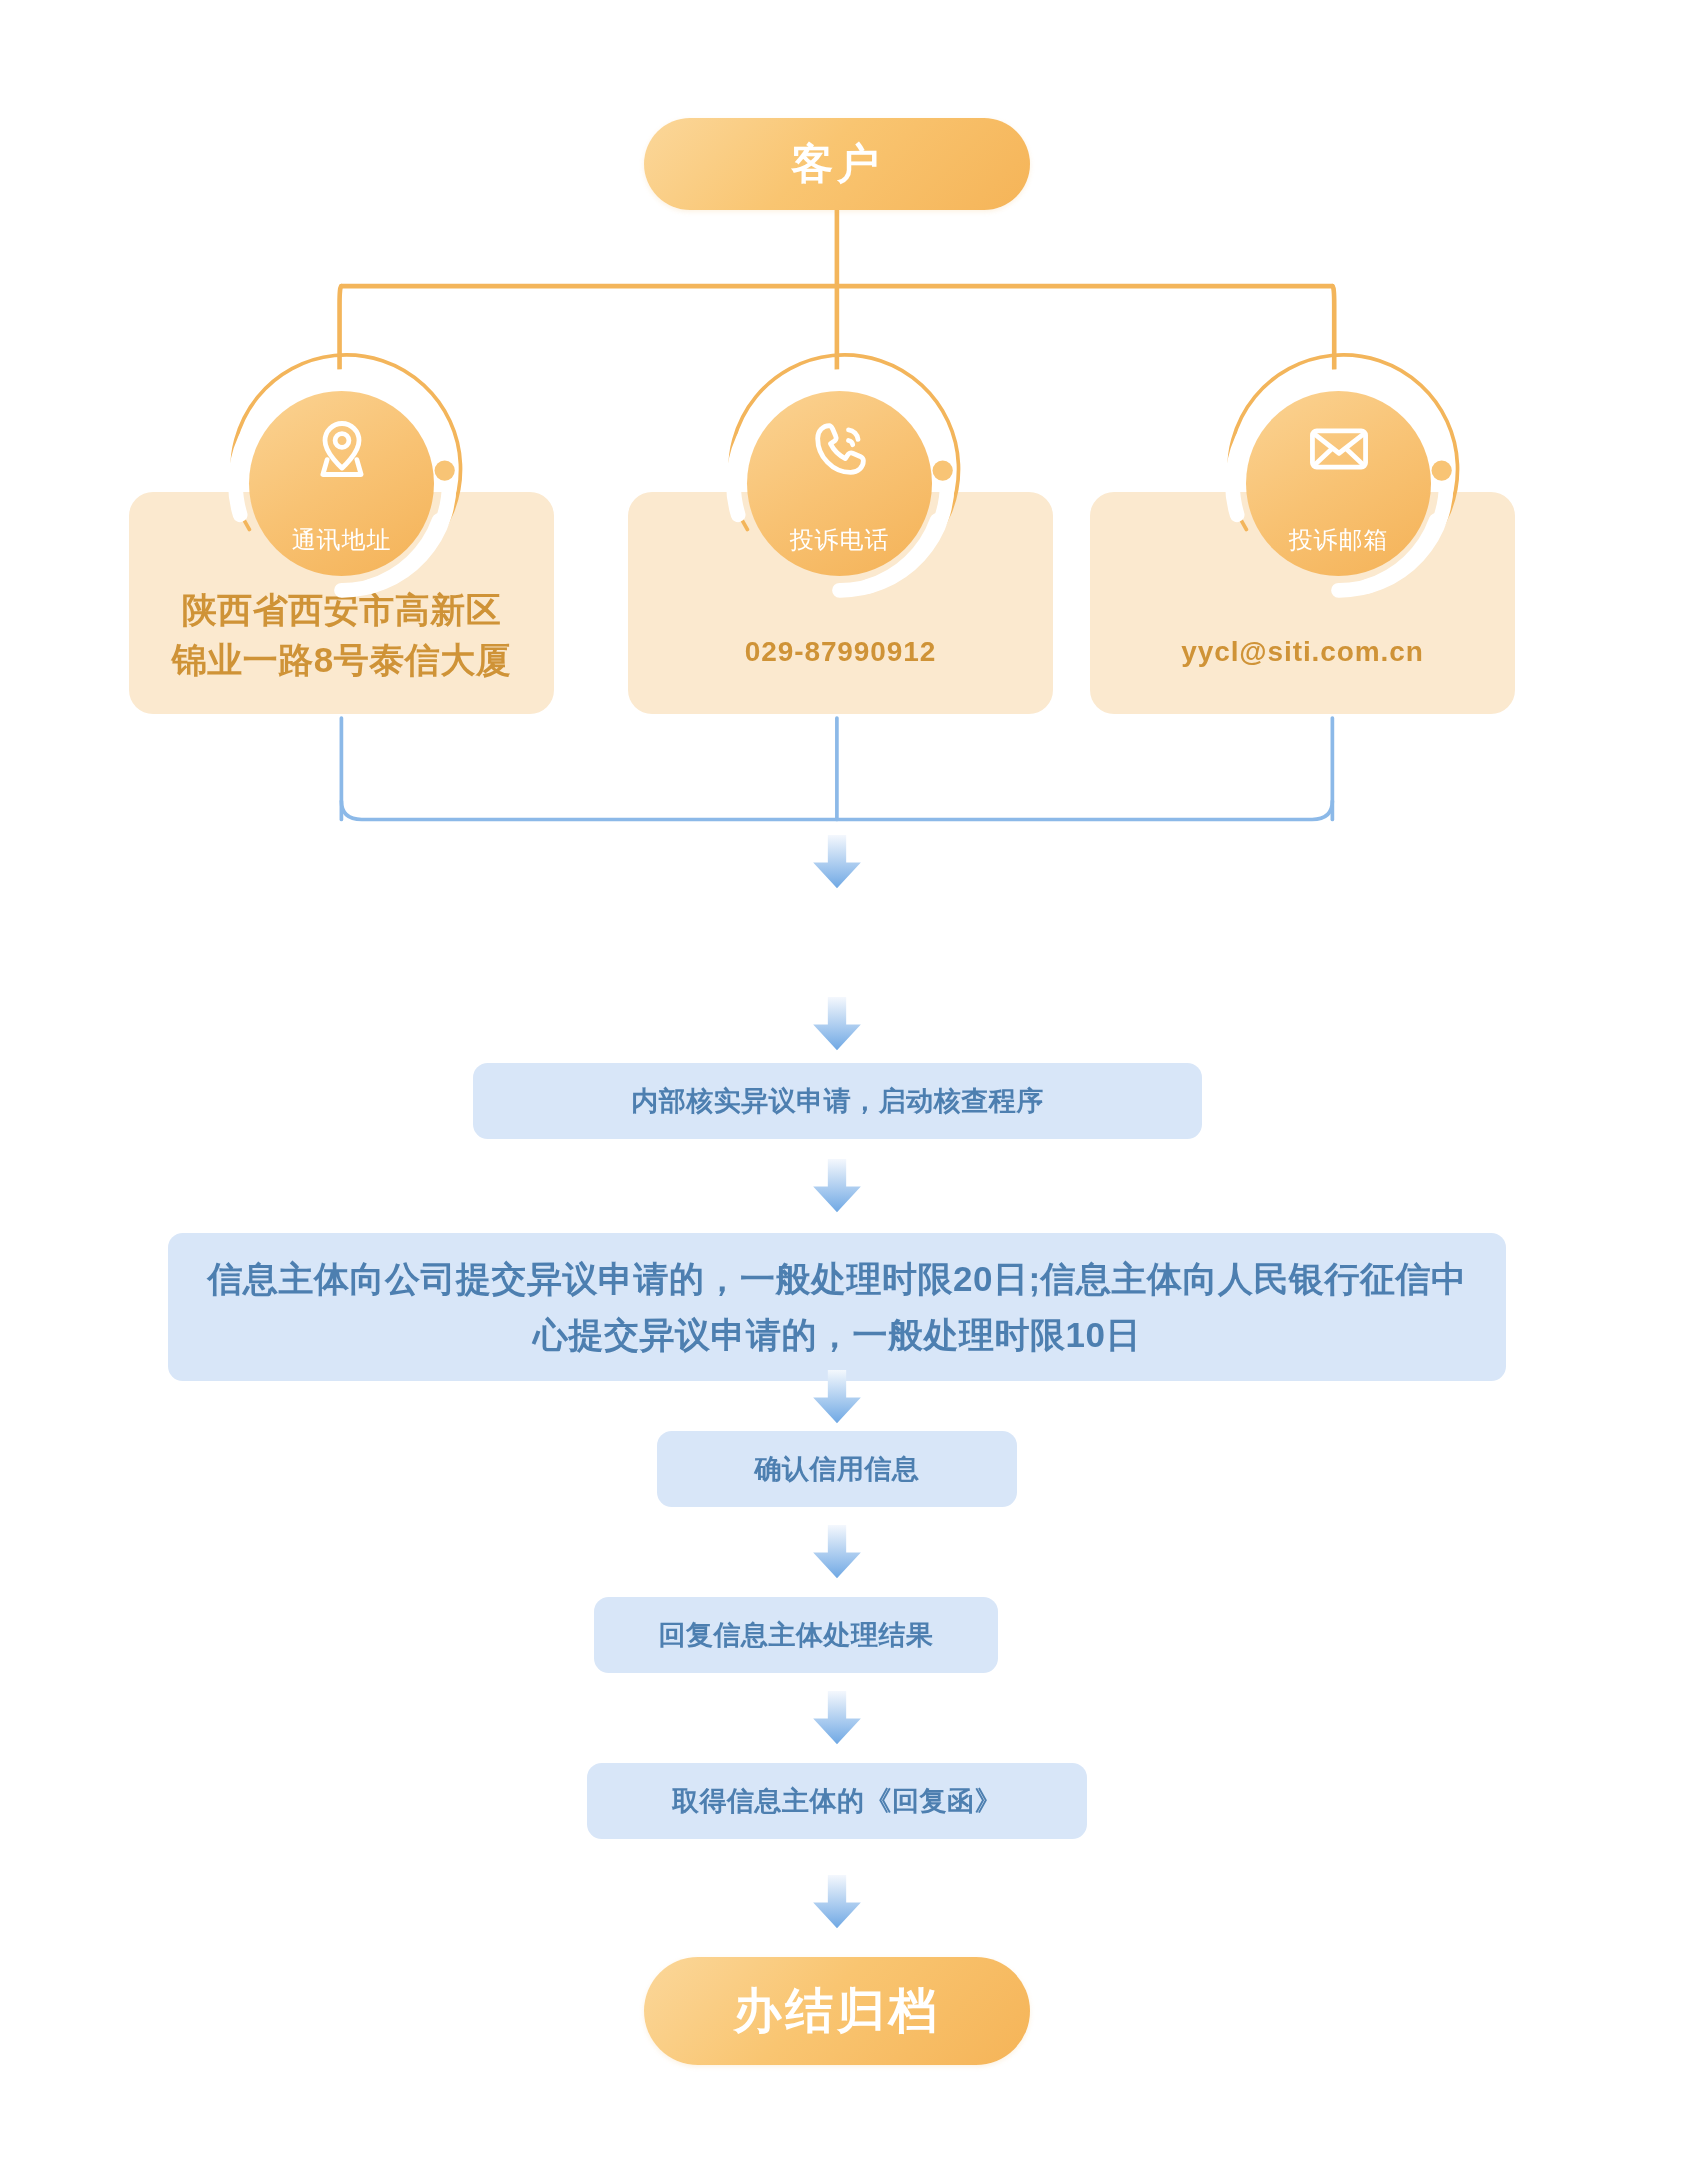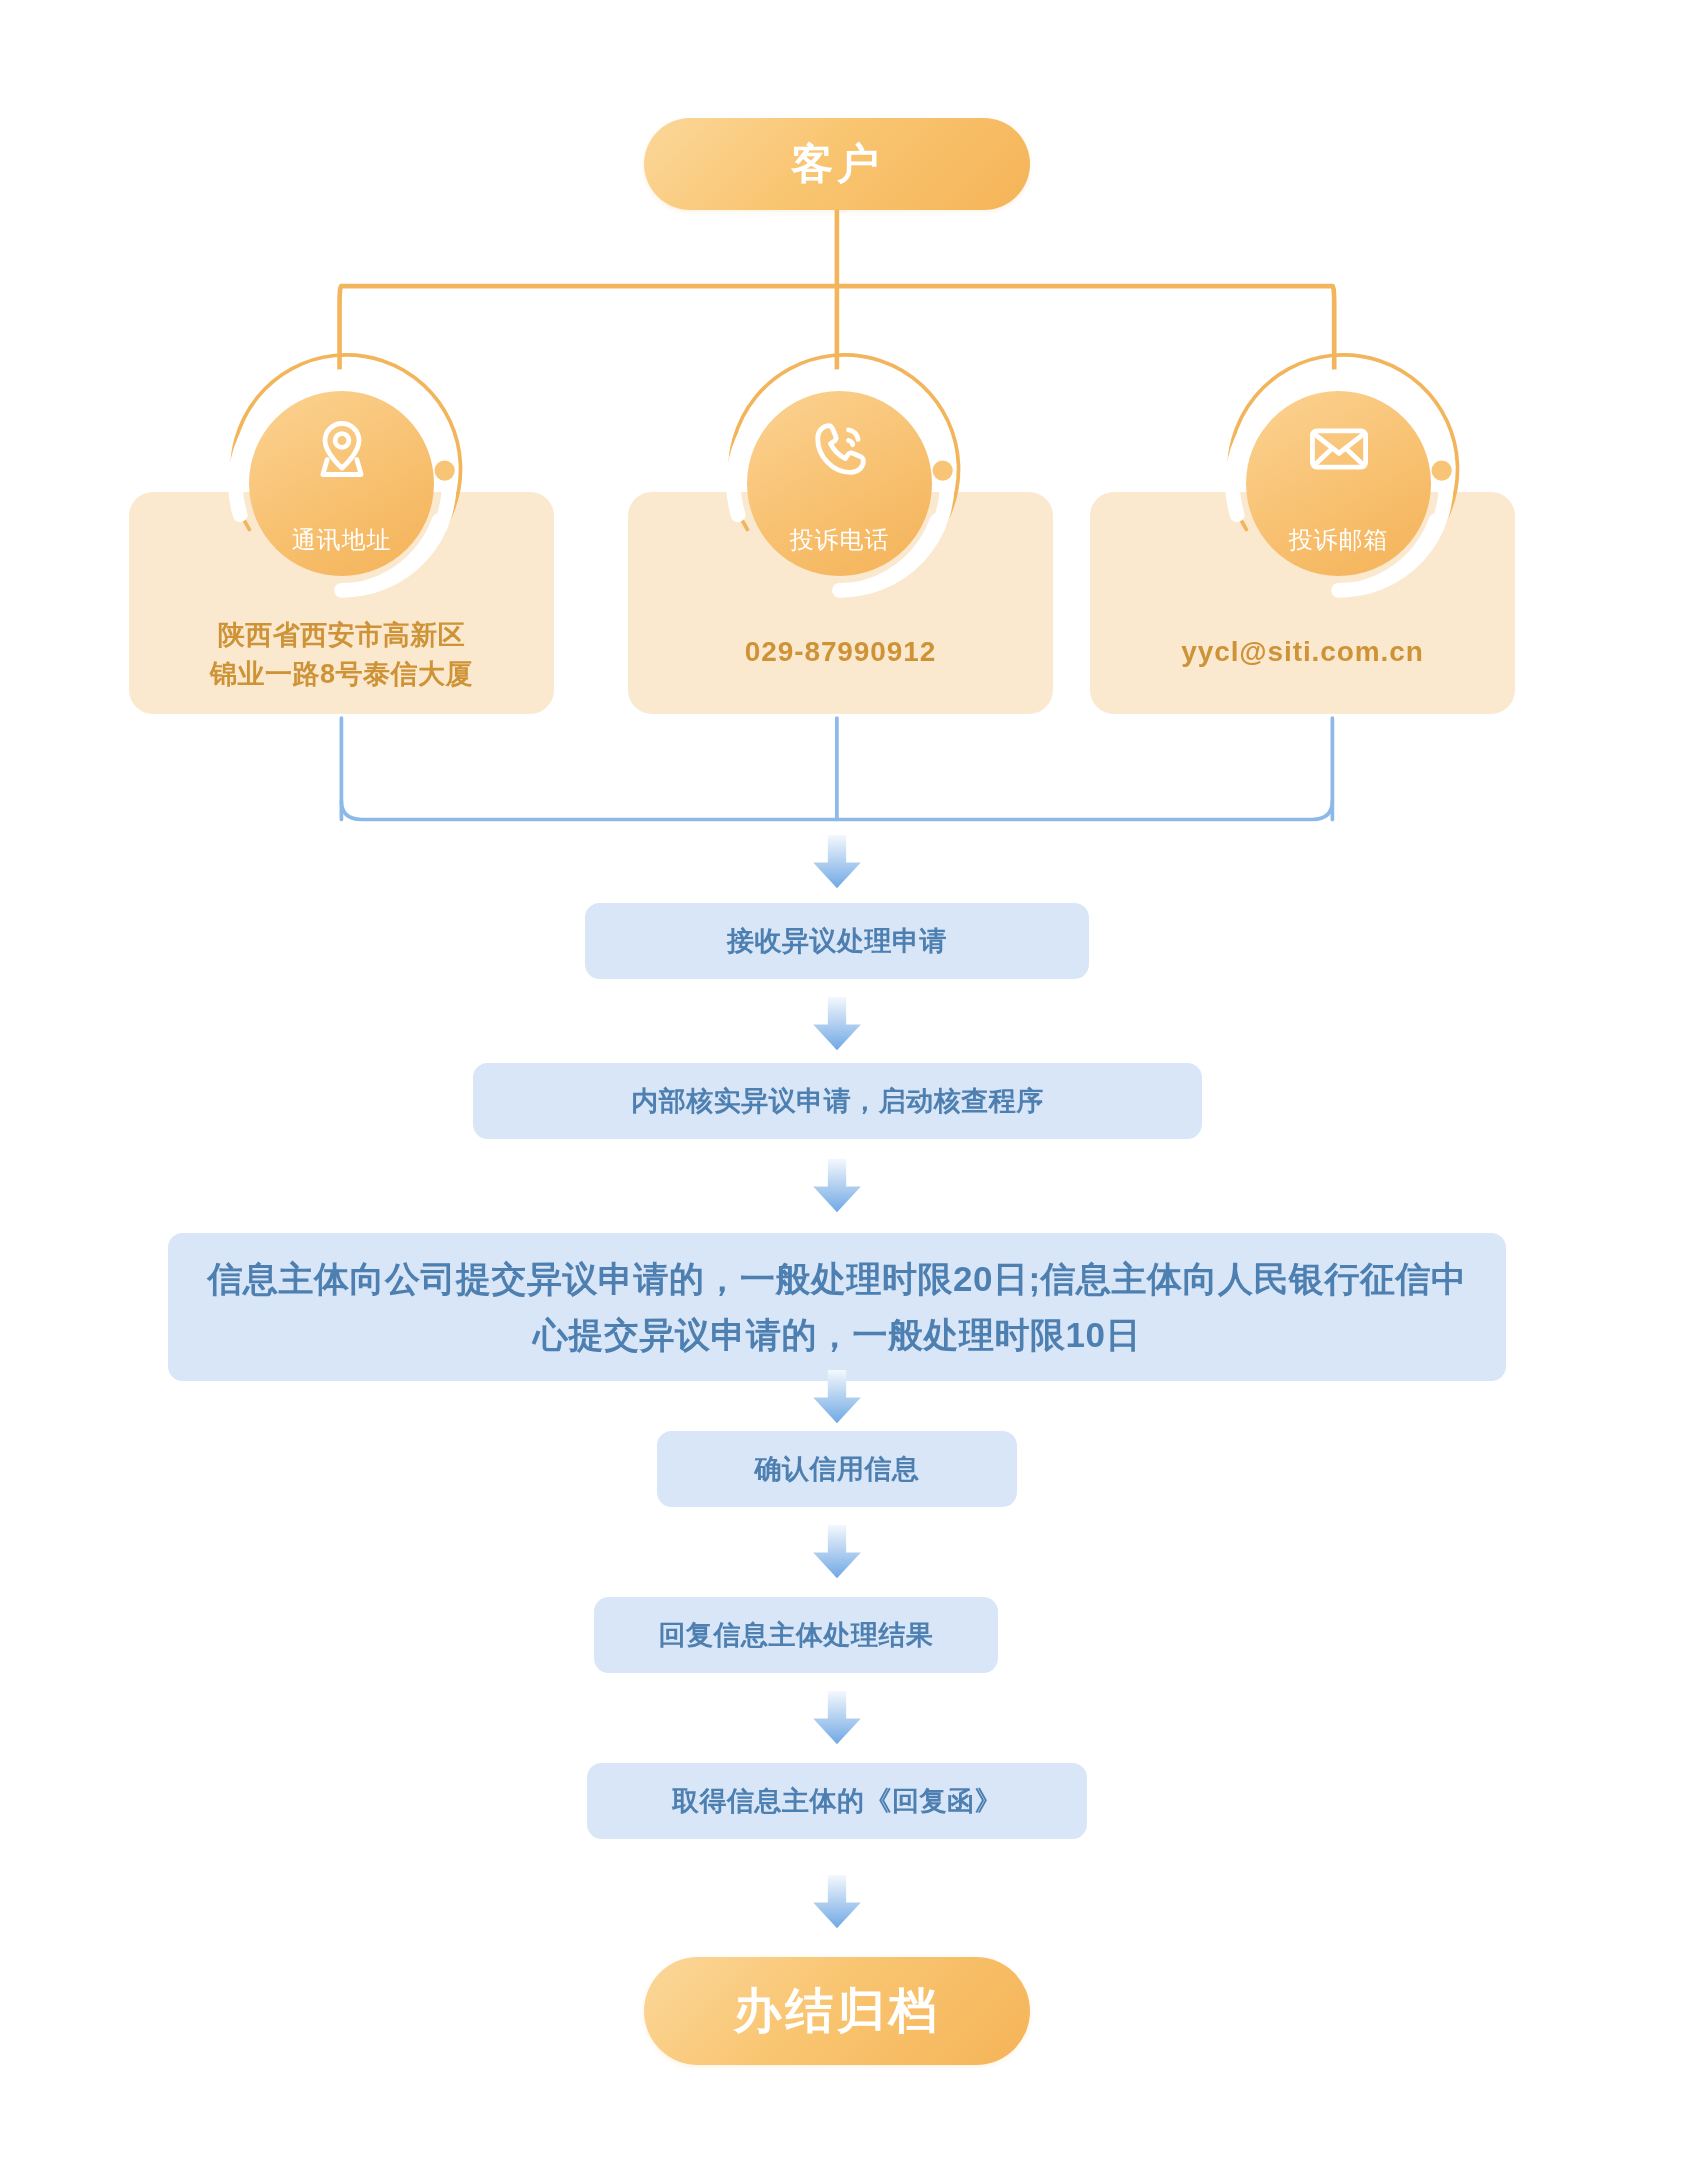--- a/index.html
+++ b/index.html
@@ -35,24 +35,24 @@
     width:425px;height:222px;
     background:#fbe9cf;
     border-radius:24px;
   }
   #card-0{left:129px;top:492px;}
   #card-1{left:628px;top:492px;}
   #card-2{left:1090px;top:492px;}
 
   .card-text{
     position:absolute;
-    left:0;right:0;bottom:20px;
+    left:0;right:0;bottom:28px;
     text-align:center;
     color:#cf9337;
-    font-size:27px;
+    font-size:35px;
     font-weight:bold;
     line-height:1.45;
     letter-spacing:0.5px;
   }
   .card-text .line{display:block;}
   .card-text.mono{font-size:28px;letter-spacing:0.9px;bottom:41px;}
 
   
   .medallion{
     position:absolute;
@@ -214,21 +214,20 @@
     <svg viewBox="0 0 56 60">
         <defs>
           <linearGradient id="ag0" x1="0" y1="0" x2="0" y2="1">
       <stop offset="0%" stop-color="#f4f8fd"></stop>
             <stop offset="100%" stop-color="#6fa8e4"></stop>
           </linearGradient>
         </defs>
       <path d="M18 0 H38 V30 H54 L28 58 L2 30 H18 Z" fill="url(#ag0)"></path>
       </svg>
   </div>
-  <div class="pbox" id="pbox-0">接收异议处理申请</div>
 
   <div class="arrow" id="arr-1">
     <svg viewBox="0 0 56 60">
         <defs>
           <linearGradient id="ag1" x1="0" y1="0" x2="0" y2="1">
       <stop offset="0%" stop-color="#f4f8fd"></stop>
             <stop offset="100%" stop-color="#6fa8e4"></stop>
           </linearGradient>
         </defs>
       <path d="M18 0 H38 V30 H54 L28 58 L2 30 H18 Z" fill="url(#ag1)"></path>

